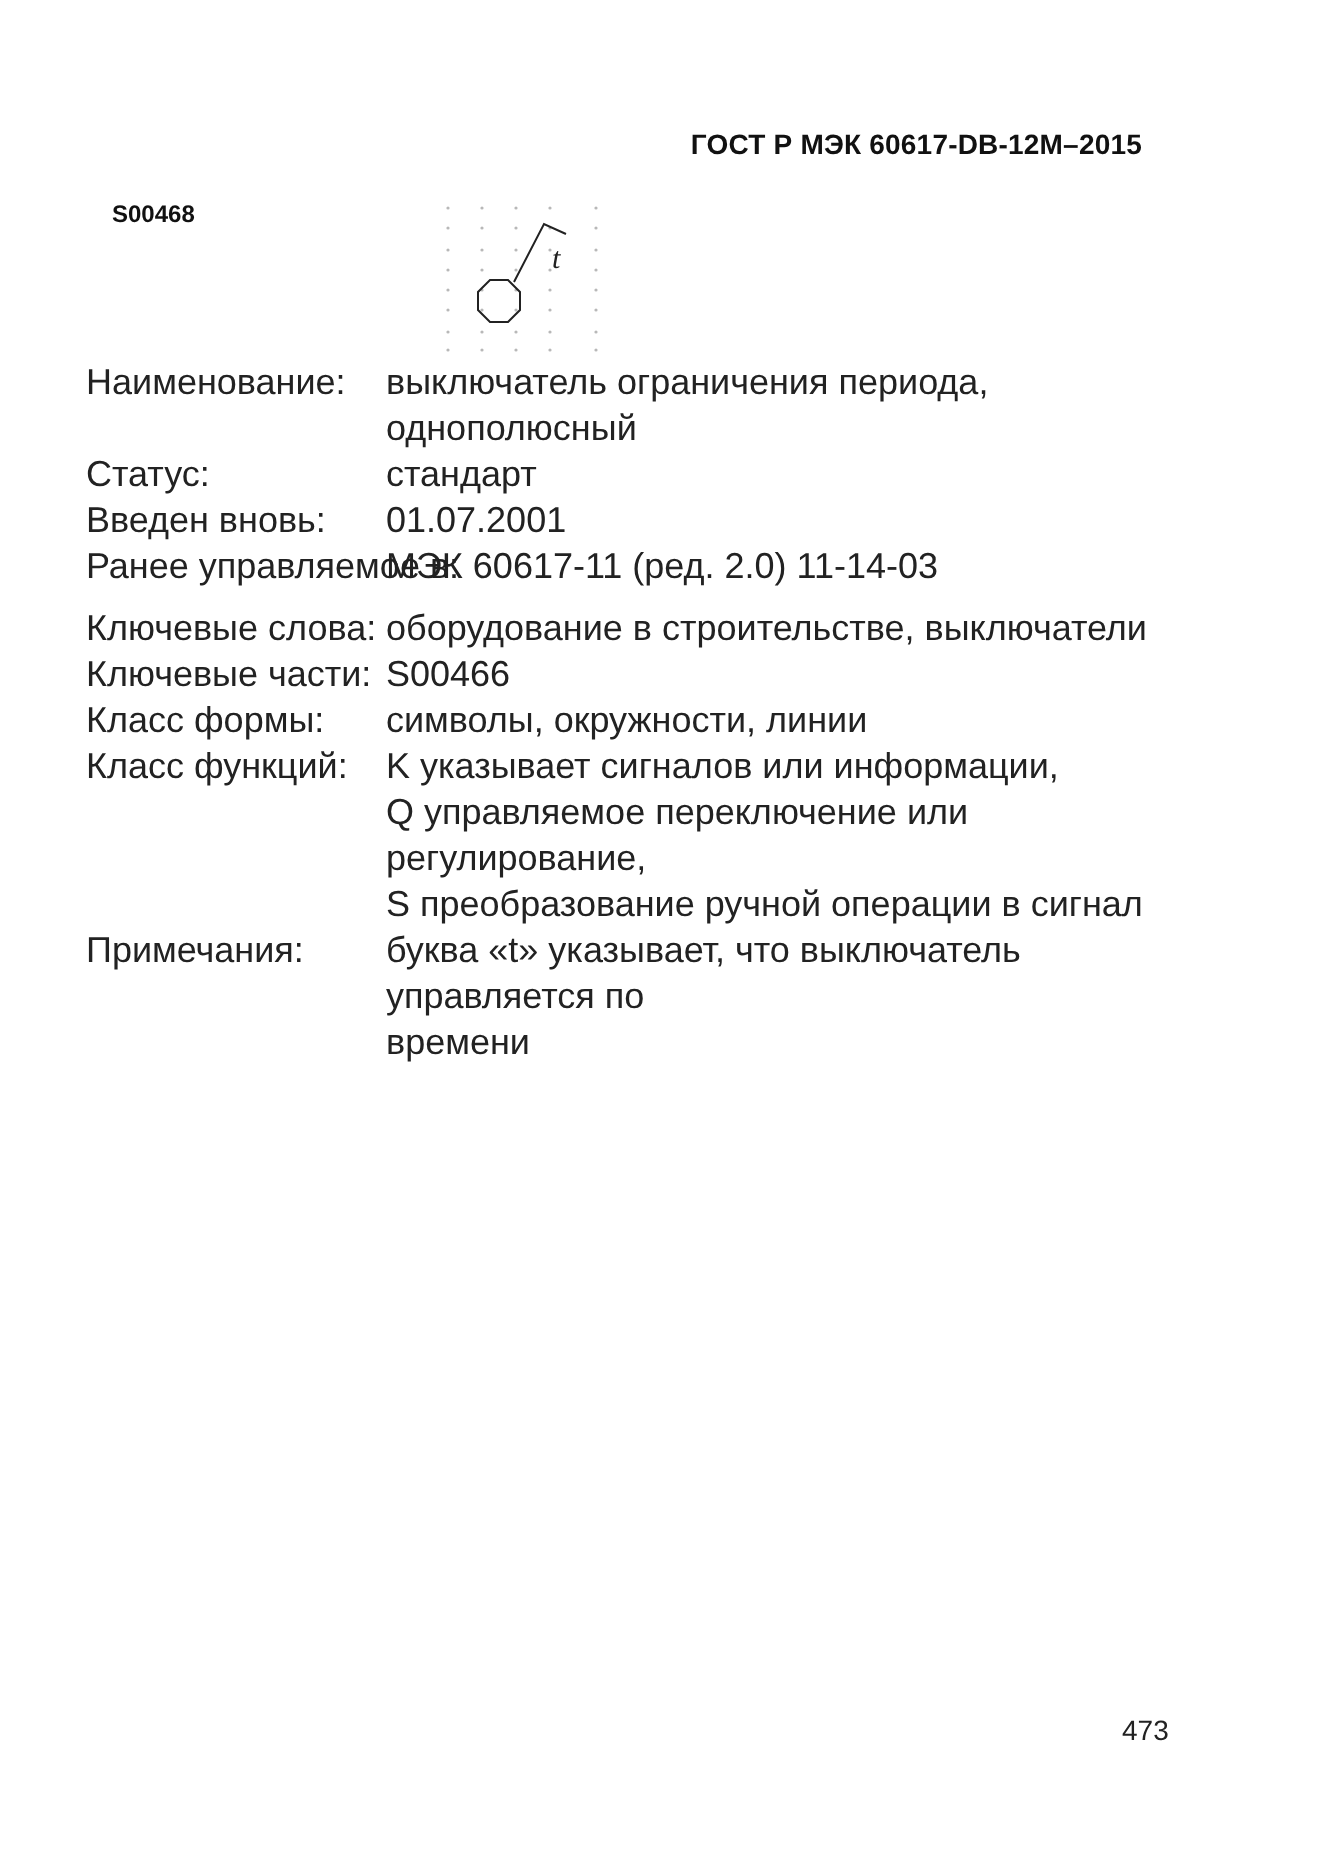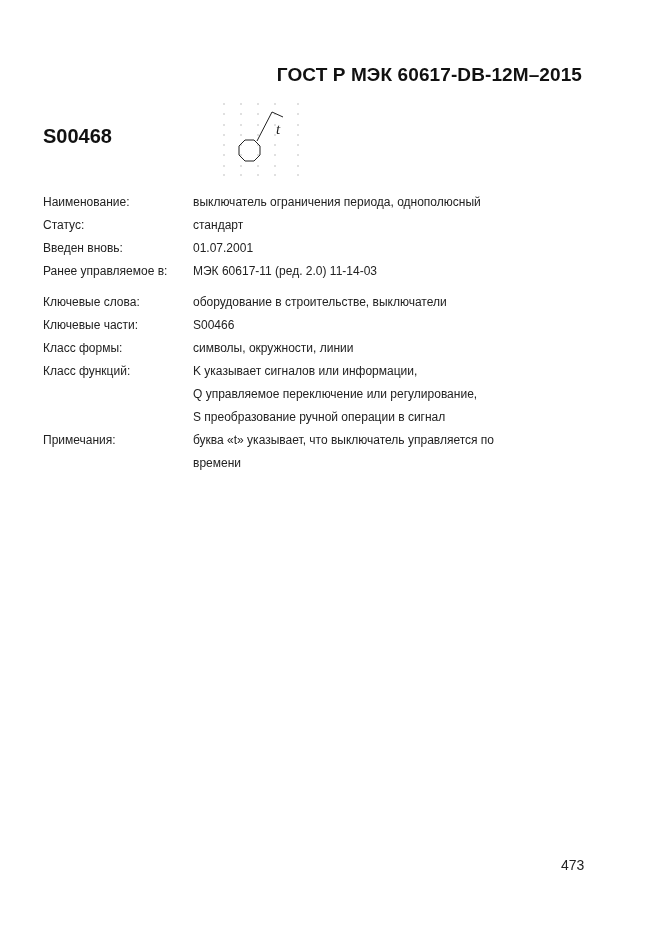--- a/index.html
+++ b/index.html
@@ -10,50 +10,49 @@
     body {
       width: 661px;
       height: 936px;
       position: relative;
       overflow: hidden;
       font-family: "Liberation Sans", "DejaVu Sans", sans-serif;
       color: #1a1a1a;
     }
     .doc-header {
       position: absolute;
-      right: 79px;
+      right: 90px;
       top: 64px;
-      font-size: 19px;
+      font-size: 14px;
       font-weight: bold;
       letter-spacing: 0.1px;
       color: #111;
       margin-left: 20px;
     }
     .symbol-id {
       position: absolute;
-      left: 43px;
+      left: 56px;
       top: 100px;
-      font-size: 20px;
+      font-size: 12px;
       font-weight: bold;
       color: #111;
-      margin-top: 25px;
     }
     .symbol-figure {
       position: absolute;
       left: 218px;
       top: 100px;
       width: 90px;
       height: 78px;
     }
     .fields {
       position: absolute;
       left: 43px;
-      top: 191px;
+      top: 180px;
       width: 560px;
-      font-size: 12px;
+      font-size: 18px;
       color: #222;
     }
     .row {
       display: flex;
       line-height: 23px;
     }
     .row .label {
       width: 150px;
       flex: 0 0 150px;
       white-space: nowrap;

